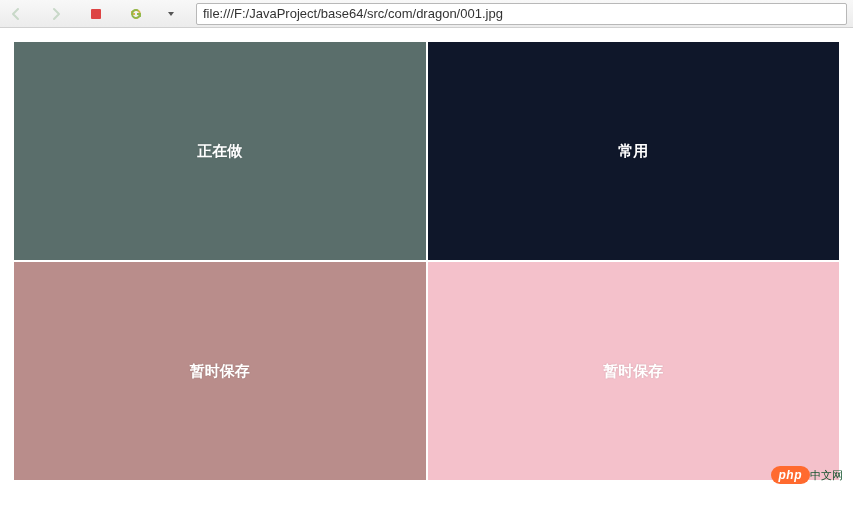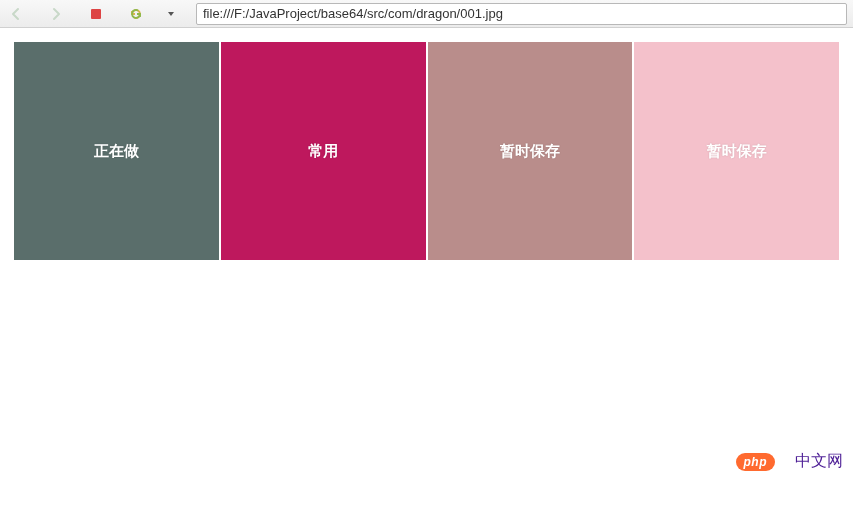--- a/index.html
+++ b/index.html
@@ -44,59 +44,59 @@
       padding: 0 6px;
       font-size: 13px;
       color: #333;
       outline: none;
     }
     .content {
       padding: 14px 14px 0 14px;
     }
     .grid {
       display: grid;
-      grid-template-columns: 1fr 1fr 1fr 1fr;
+      grid-template-columns: 1fr 1fr;
       grid-template-rows: 218px 218px;
       gap: 2px;
       background: #fff;
     }
     .tile {
       display: flex;
       align-items: center;
       justify-content: center;
       color: #fff;
       font-size: 15px;
       font-weight: bold;
       text-shadow: 0 0 2px rgba(0,0,0,0.15);
     }
     .t1 { background: #5a6e6b; }
-    .t2 { background: #be185d; }
+    .t2 { background: #0f172a; }
     .t3 { background: #b98d8b; }
     .t4 { background: #f4c1cb; text-align: right; }
     .watermark {
       position: absolute;
       right: 10px;
-      bottom: 38px;
+      bottom: 26px;
       display: flex;
       align-items: center;
-      gap: 20px;
+      gap: 0;
     }
     .wm-badge {
       background: #ff6a2f;
       color: #fff;
       border-radius: 10px;
       padding: 2px 8px;
       font-size: 12px;
       font-weight: bold;
       font-style: italic;
       letter-spacing: 0.5px;
     }
     .wm-text {
-      color: #4c1d95;
-      font-size: 16px;
+      color: #14532d;
+      font-size: 11px;
     }
   </style>
 </head>
 <body>
 
 <div class="toolbar">
   <div class="tb-btn">
     <svg width="14" height="14" viewBox="0 0 14 14">
       <path d="M9 2 L4 7 L9 12" stroke="#c8d8c8" stroke-width="2" fill="none" stroke-linecap="round" stroke-linejoin="round"></path>
     </svg>

